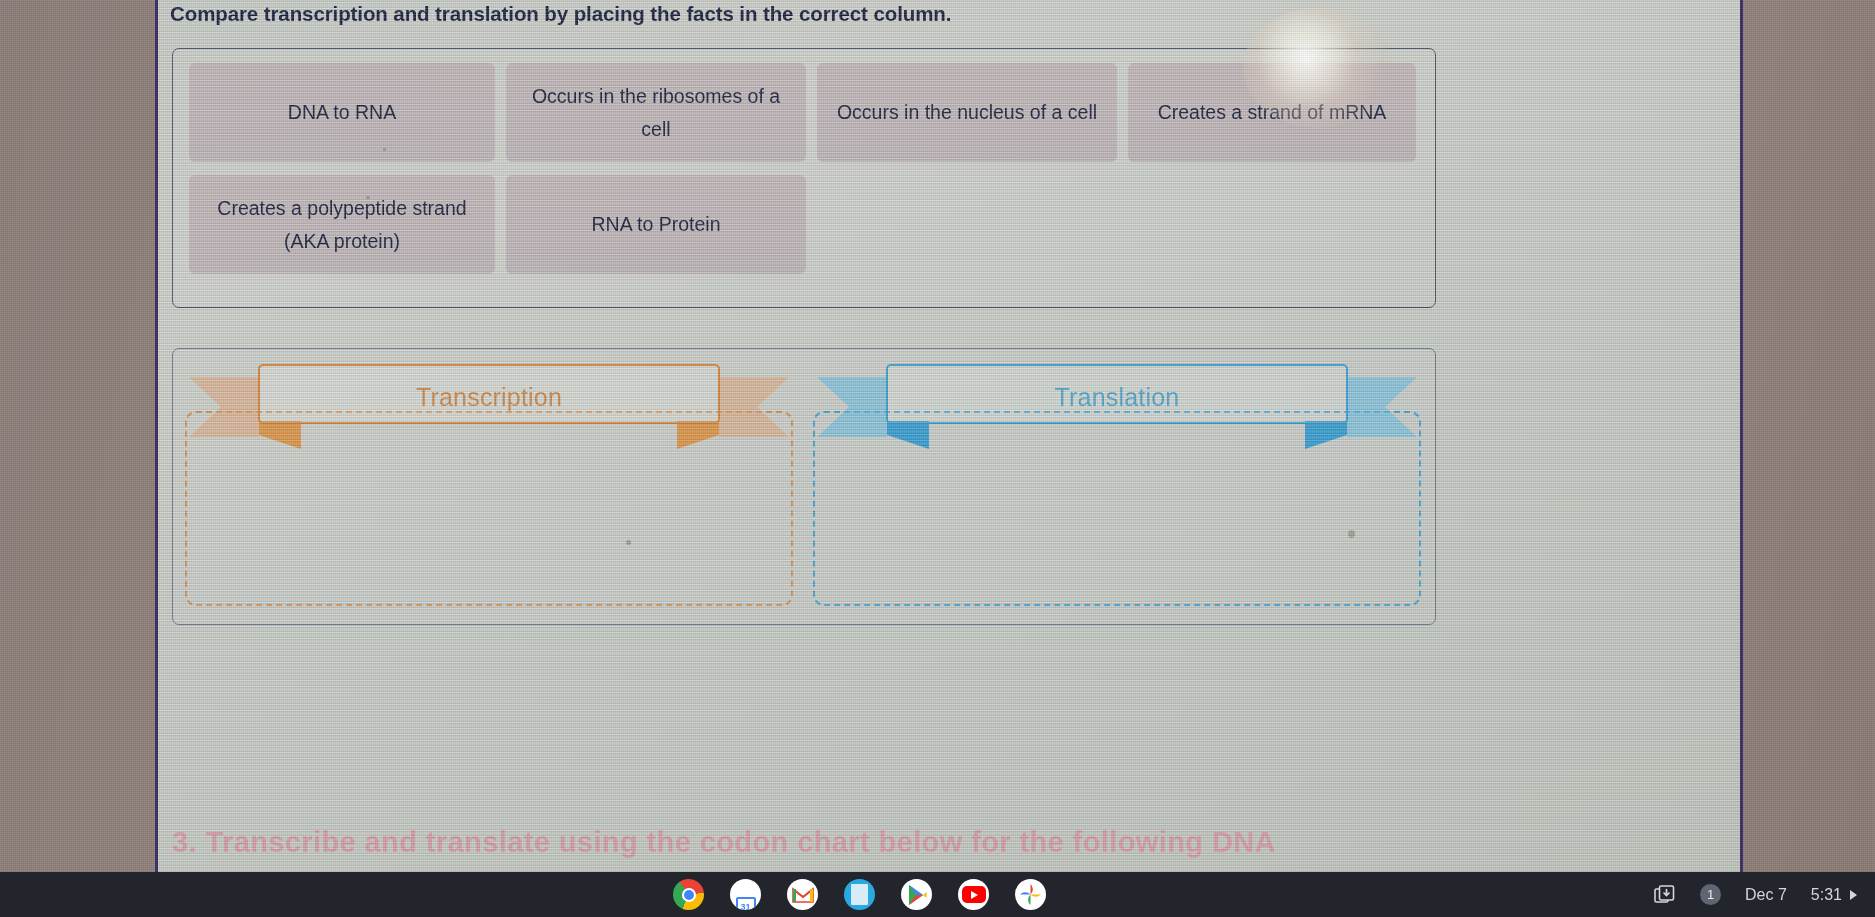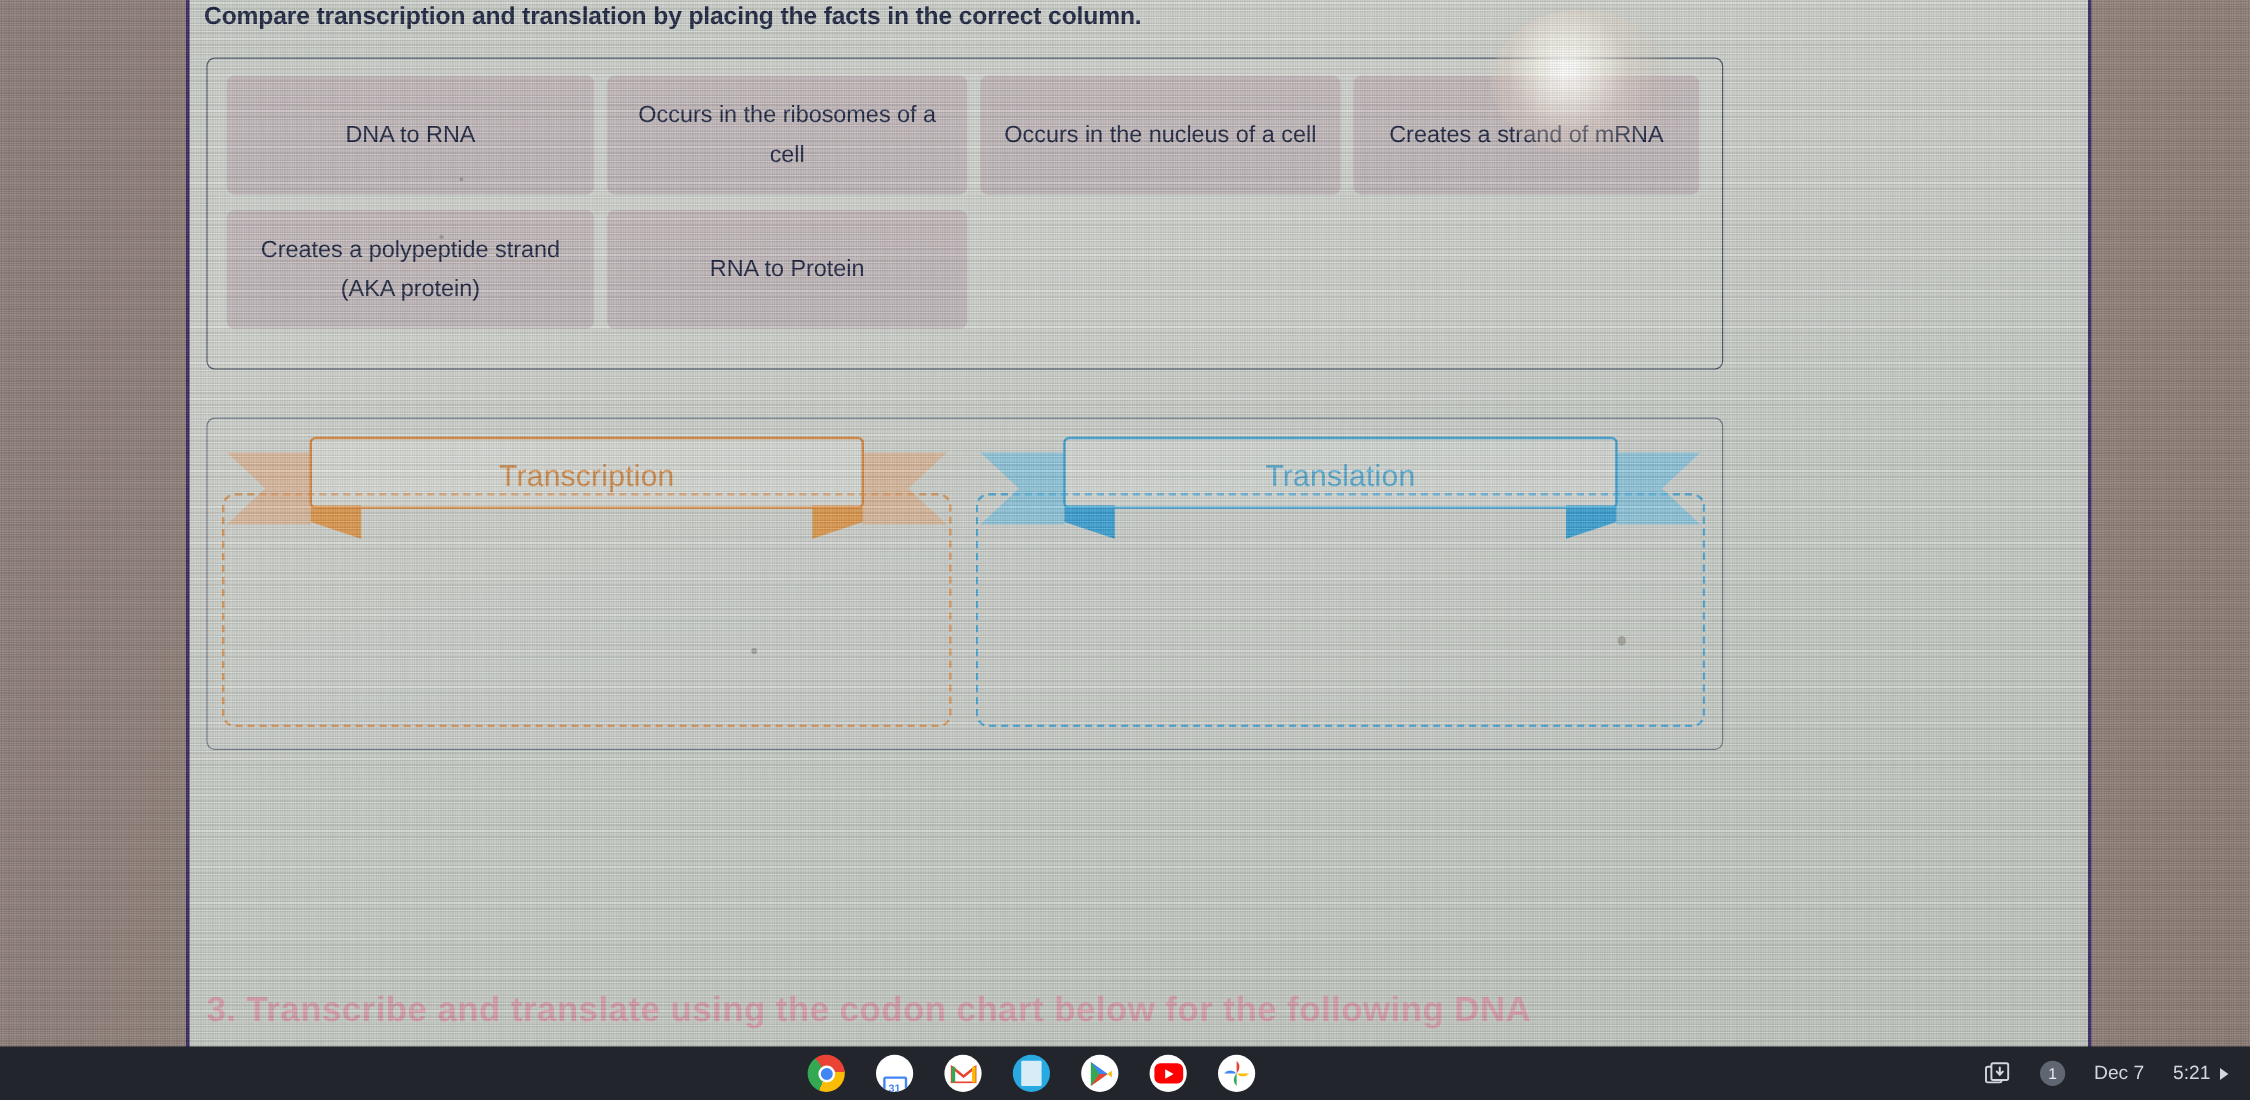--- a/index.html
+++ b/index.html
@@ -435,20 +435,20 @@
 
       <div class="tray-btn">
         <div class="badge-count">1</div>
       </div>
 
       <div class="tray-btn">
         <span>Dec 7</span>
       </div>
 
       <div class="tray-btn">
-        <span>5:21</span>
+        <span>5:31</span>
         <span class="tray-caret"></span>
       </div>
 
     </div>
   </div>
 
 </div>
 
 </body></html>

